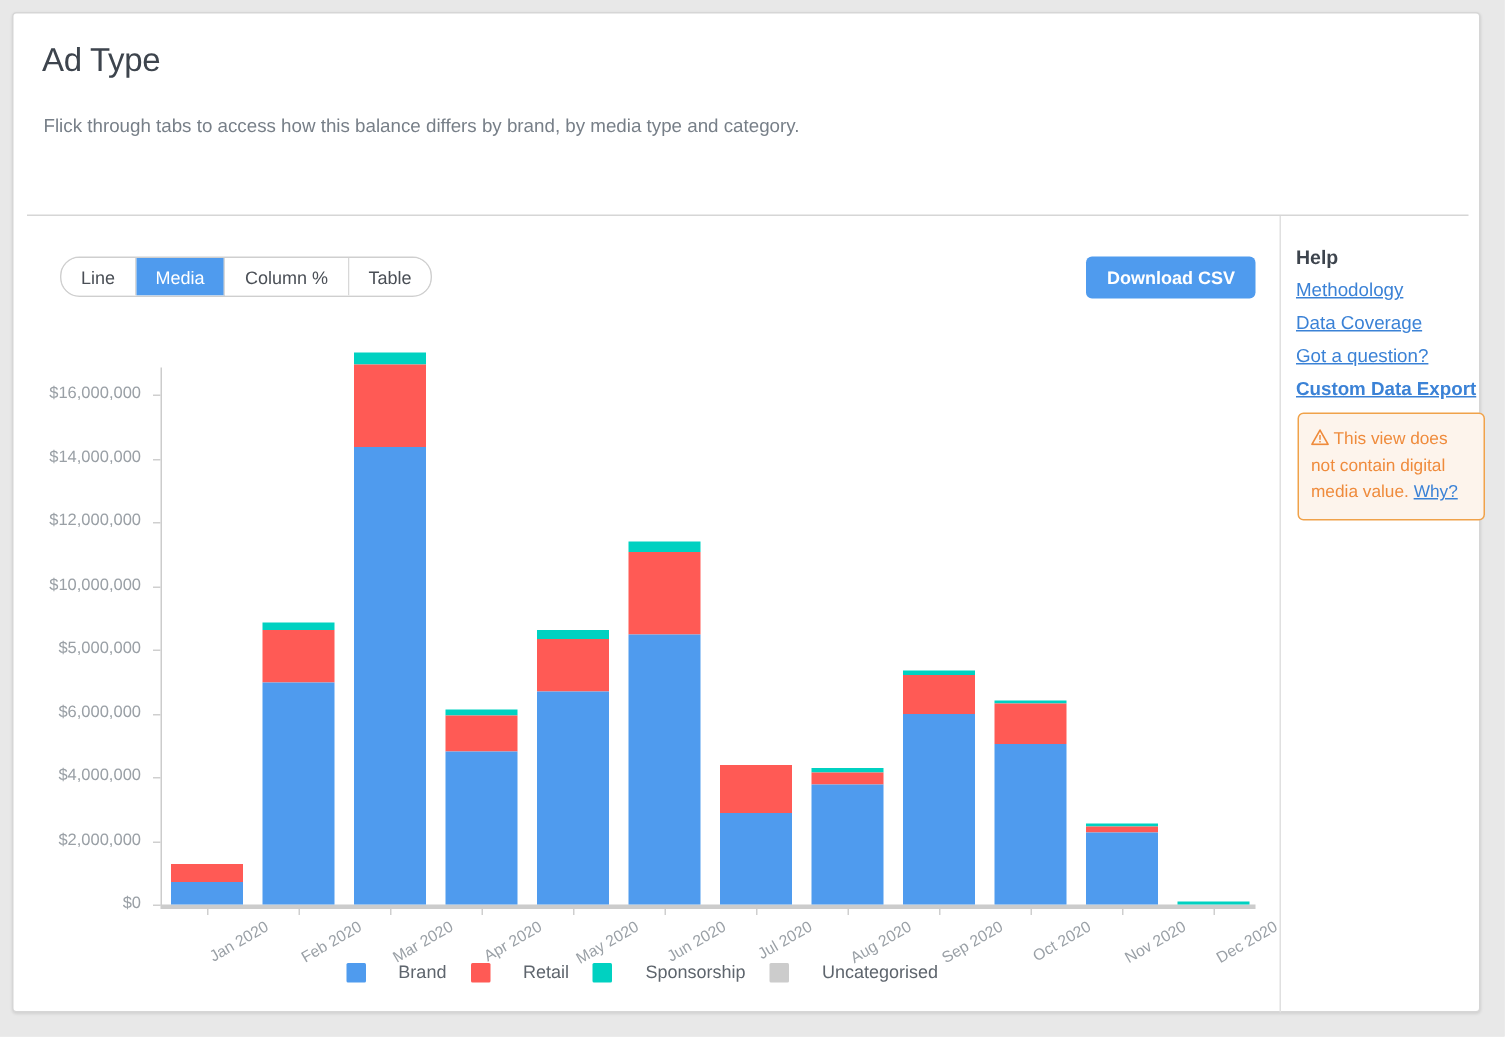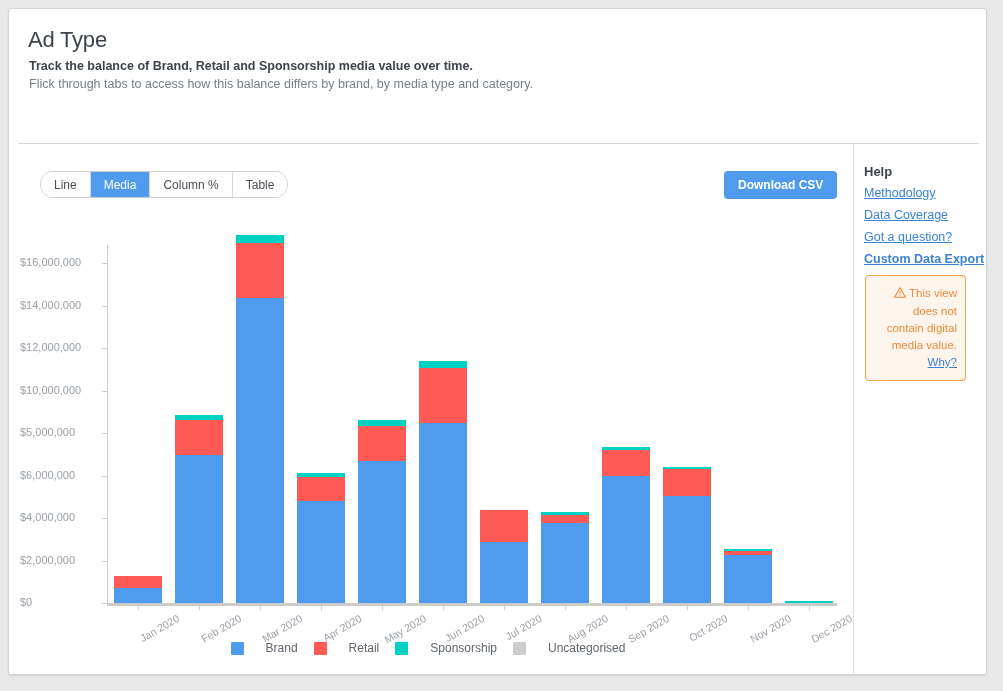--- a/index.html
+++ b/index.html
@@ -108,20 +108,21 @@
     line-height: 12px;
   }
   
   .chart {
     position: absolute; left: 0; top: 0;
     width: 836px; height: 531px;
   }
   .ylabel {
     position: absolute;
     font-size: 11px; color: #9aa0a6;
+    text-align: right;
     width: 74px;
     transform: translateY(-7px);
   }
   .ytick {
     position: absolute; left: 84px;
     width: 5px; height: 1px; background: #cfcfcf;
   }
   .axis-y {
     position: absolute; left: 89px; top: 101px;
     width: 1px; height: 359px; background: #cccccc;
@@ -163,47 +164,45 @@
   }
   .help-link {
     position: absolute; left: 9px;
     font-size: 12.5px; color: #3b82d6;
     text-decoration: underline;
     cursor: pointer; white-space: nowrap;
   }
   .help-link.bold { font-weight: bold; }
   .warn {
     position: absolute; left: 10px; top: 131px;
-    width: 101px;
+    width: 125px;
     border: 1px solid #f0a24a;
     background: #fdf4ec;
     border-radius: 4px;
     padding: 9px 8px 9px 8px;
     box-sizing: border-box;
     font-size: 11.5px; color: #ef8b3c;
     line-height: 17px;
-    text-align: right;
   }
   .warn-icon {
     display: inline-block;
     vertical-align: -1px;
     margin-right: 3px;
   }
   .warn a {
     color: #3b82d6; text-decoration: underline; cursor: pointer;
   }
 </style>
 </head>
 <body>
 
 <div id="page">
   <div class="card">
 
     <div class="page-title">Ad Type</div>
-    <div class="subtitle-bold">Track the balance of Brand, Retail and Sponsorship media value over time.</div>
     <div class="subtitle-light">Flick through tabs to access how this balance differs by brand, by media type and category.</div>
 
     <div class="tabbar-line"></div>
 
     <div class="panel">
 
       <div class="seg" id="seg-control">
           <div class="seg-btn">Line</div>
           <div class="seg-btn active">Media</div>
           <div class="seg-btn">Column %</div>

